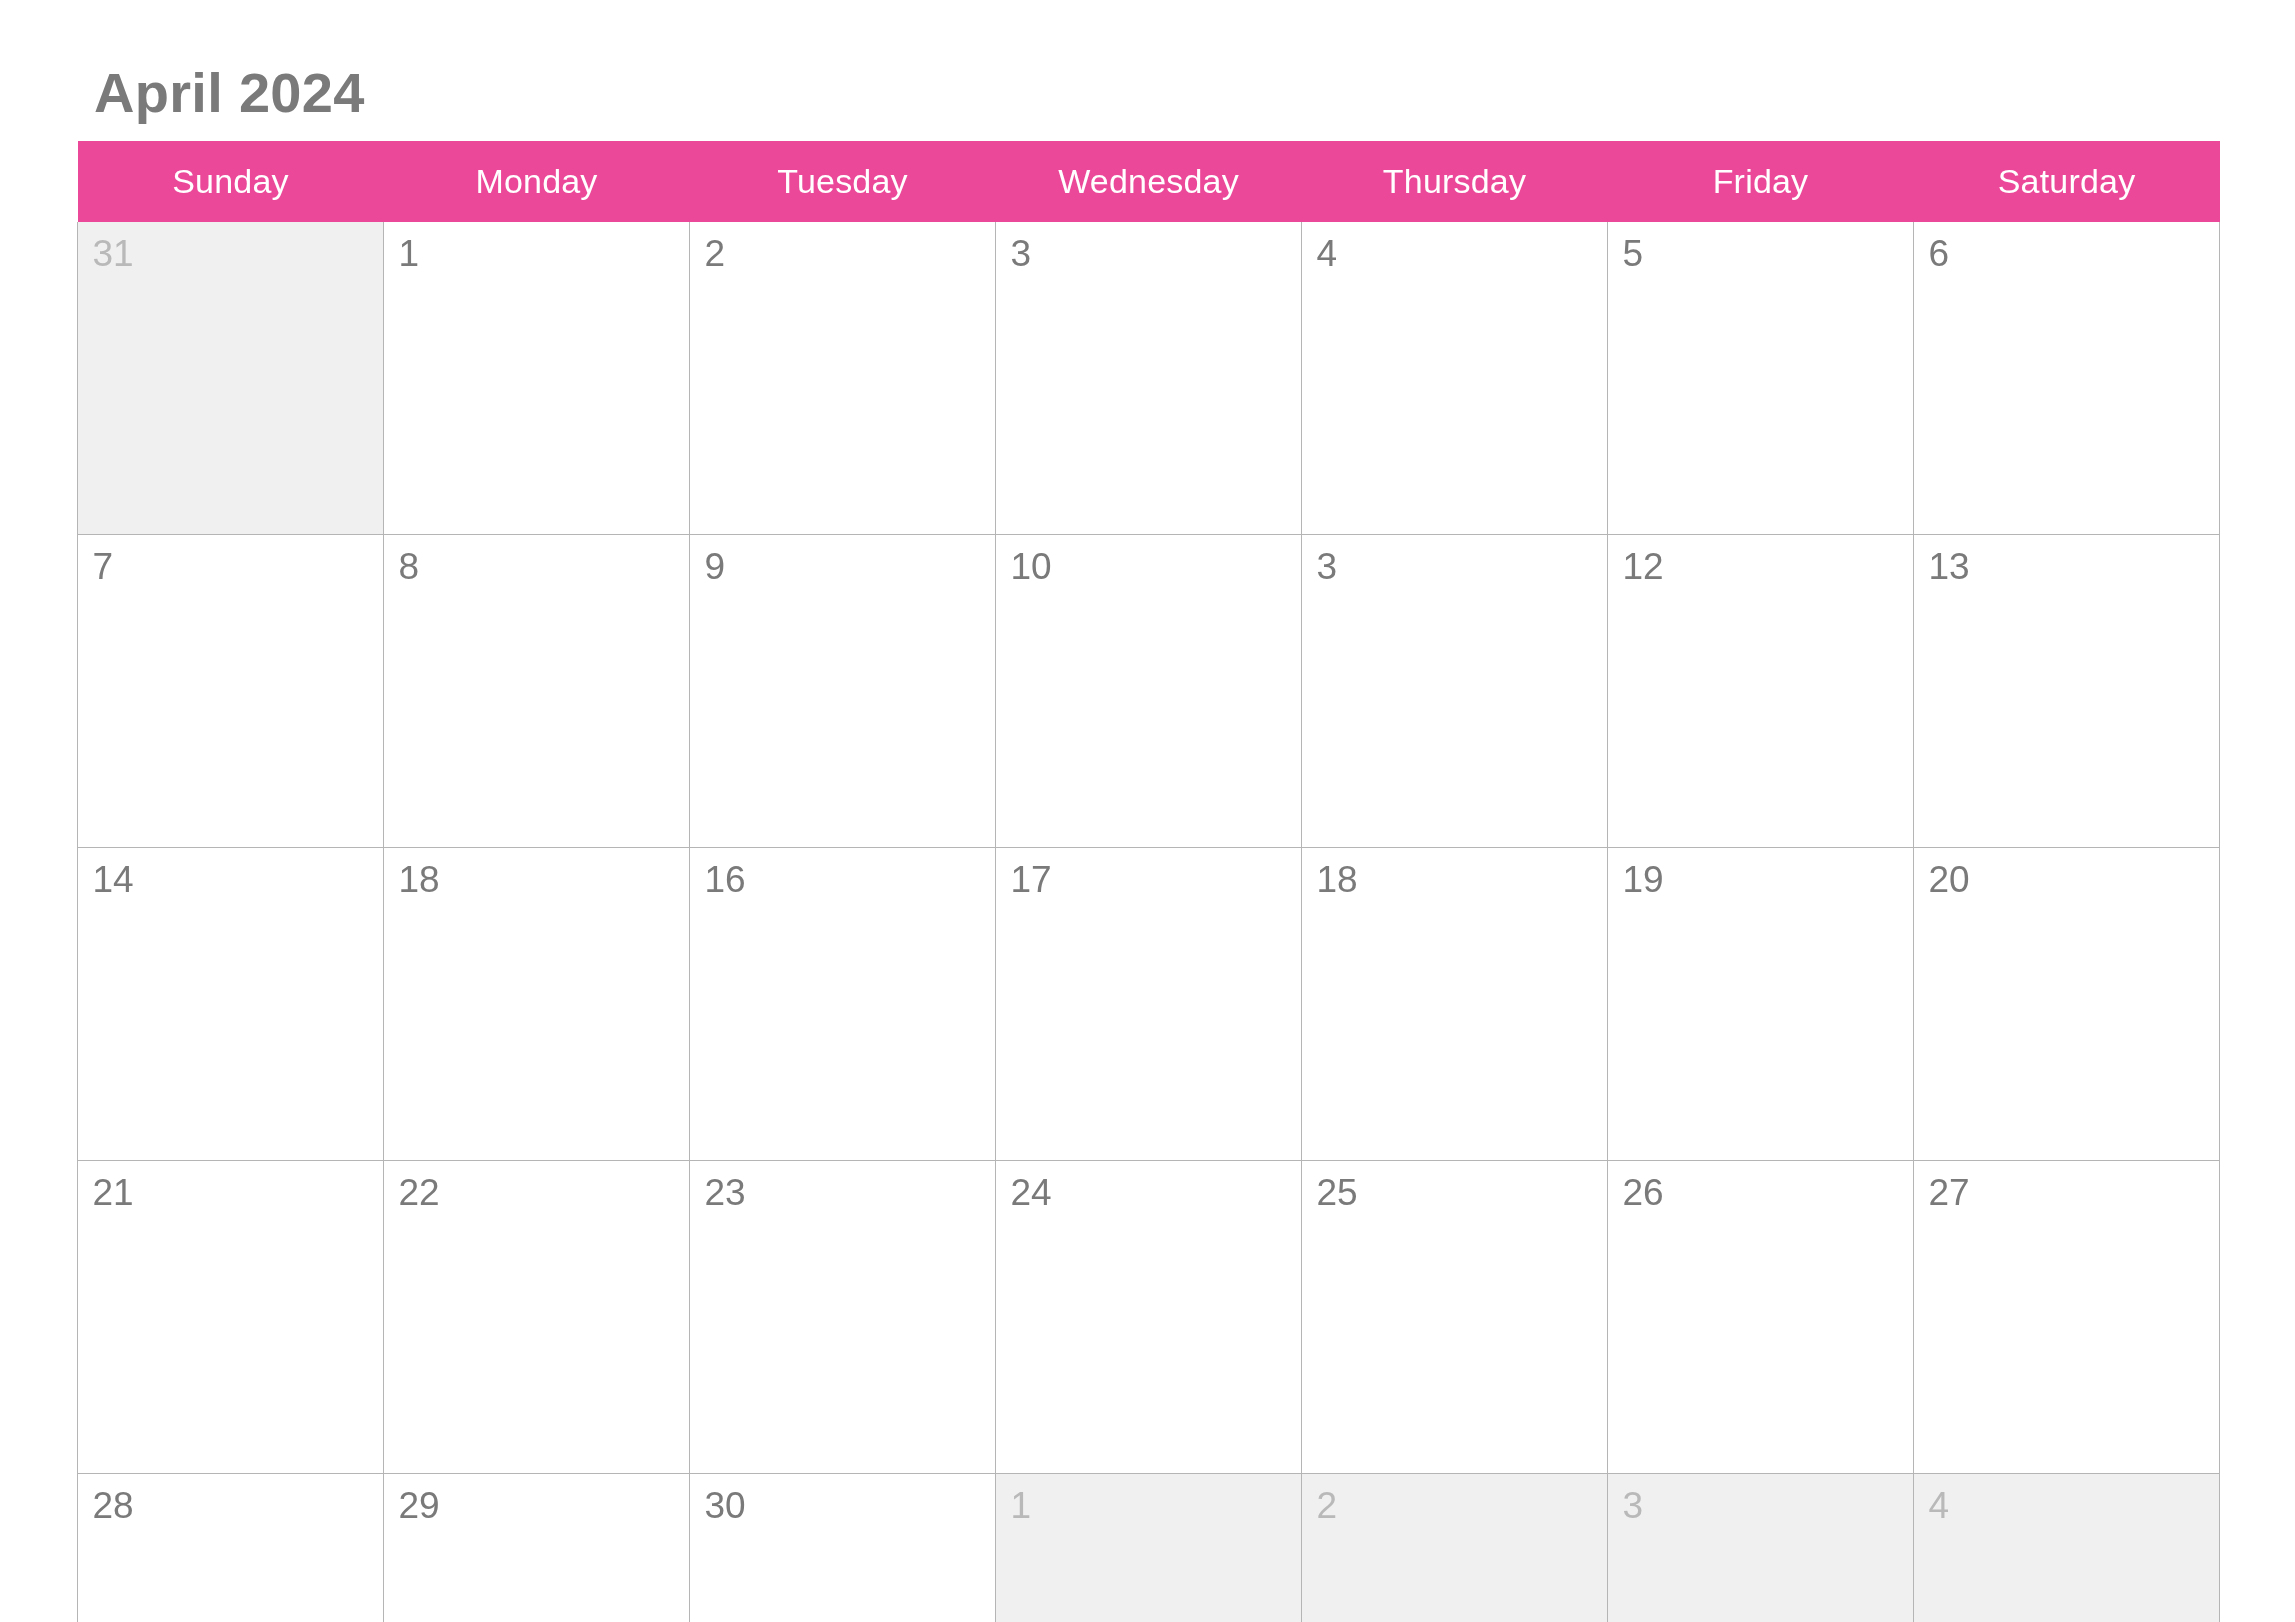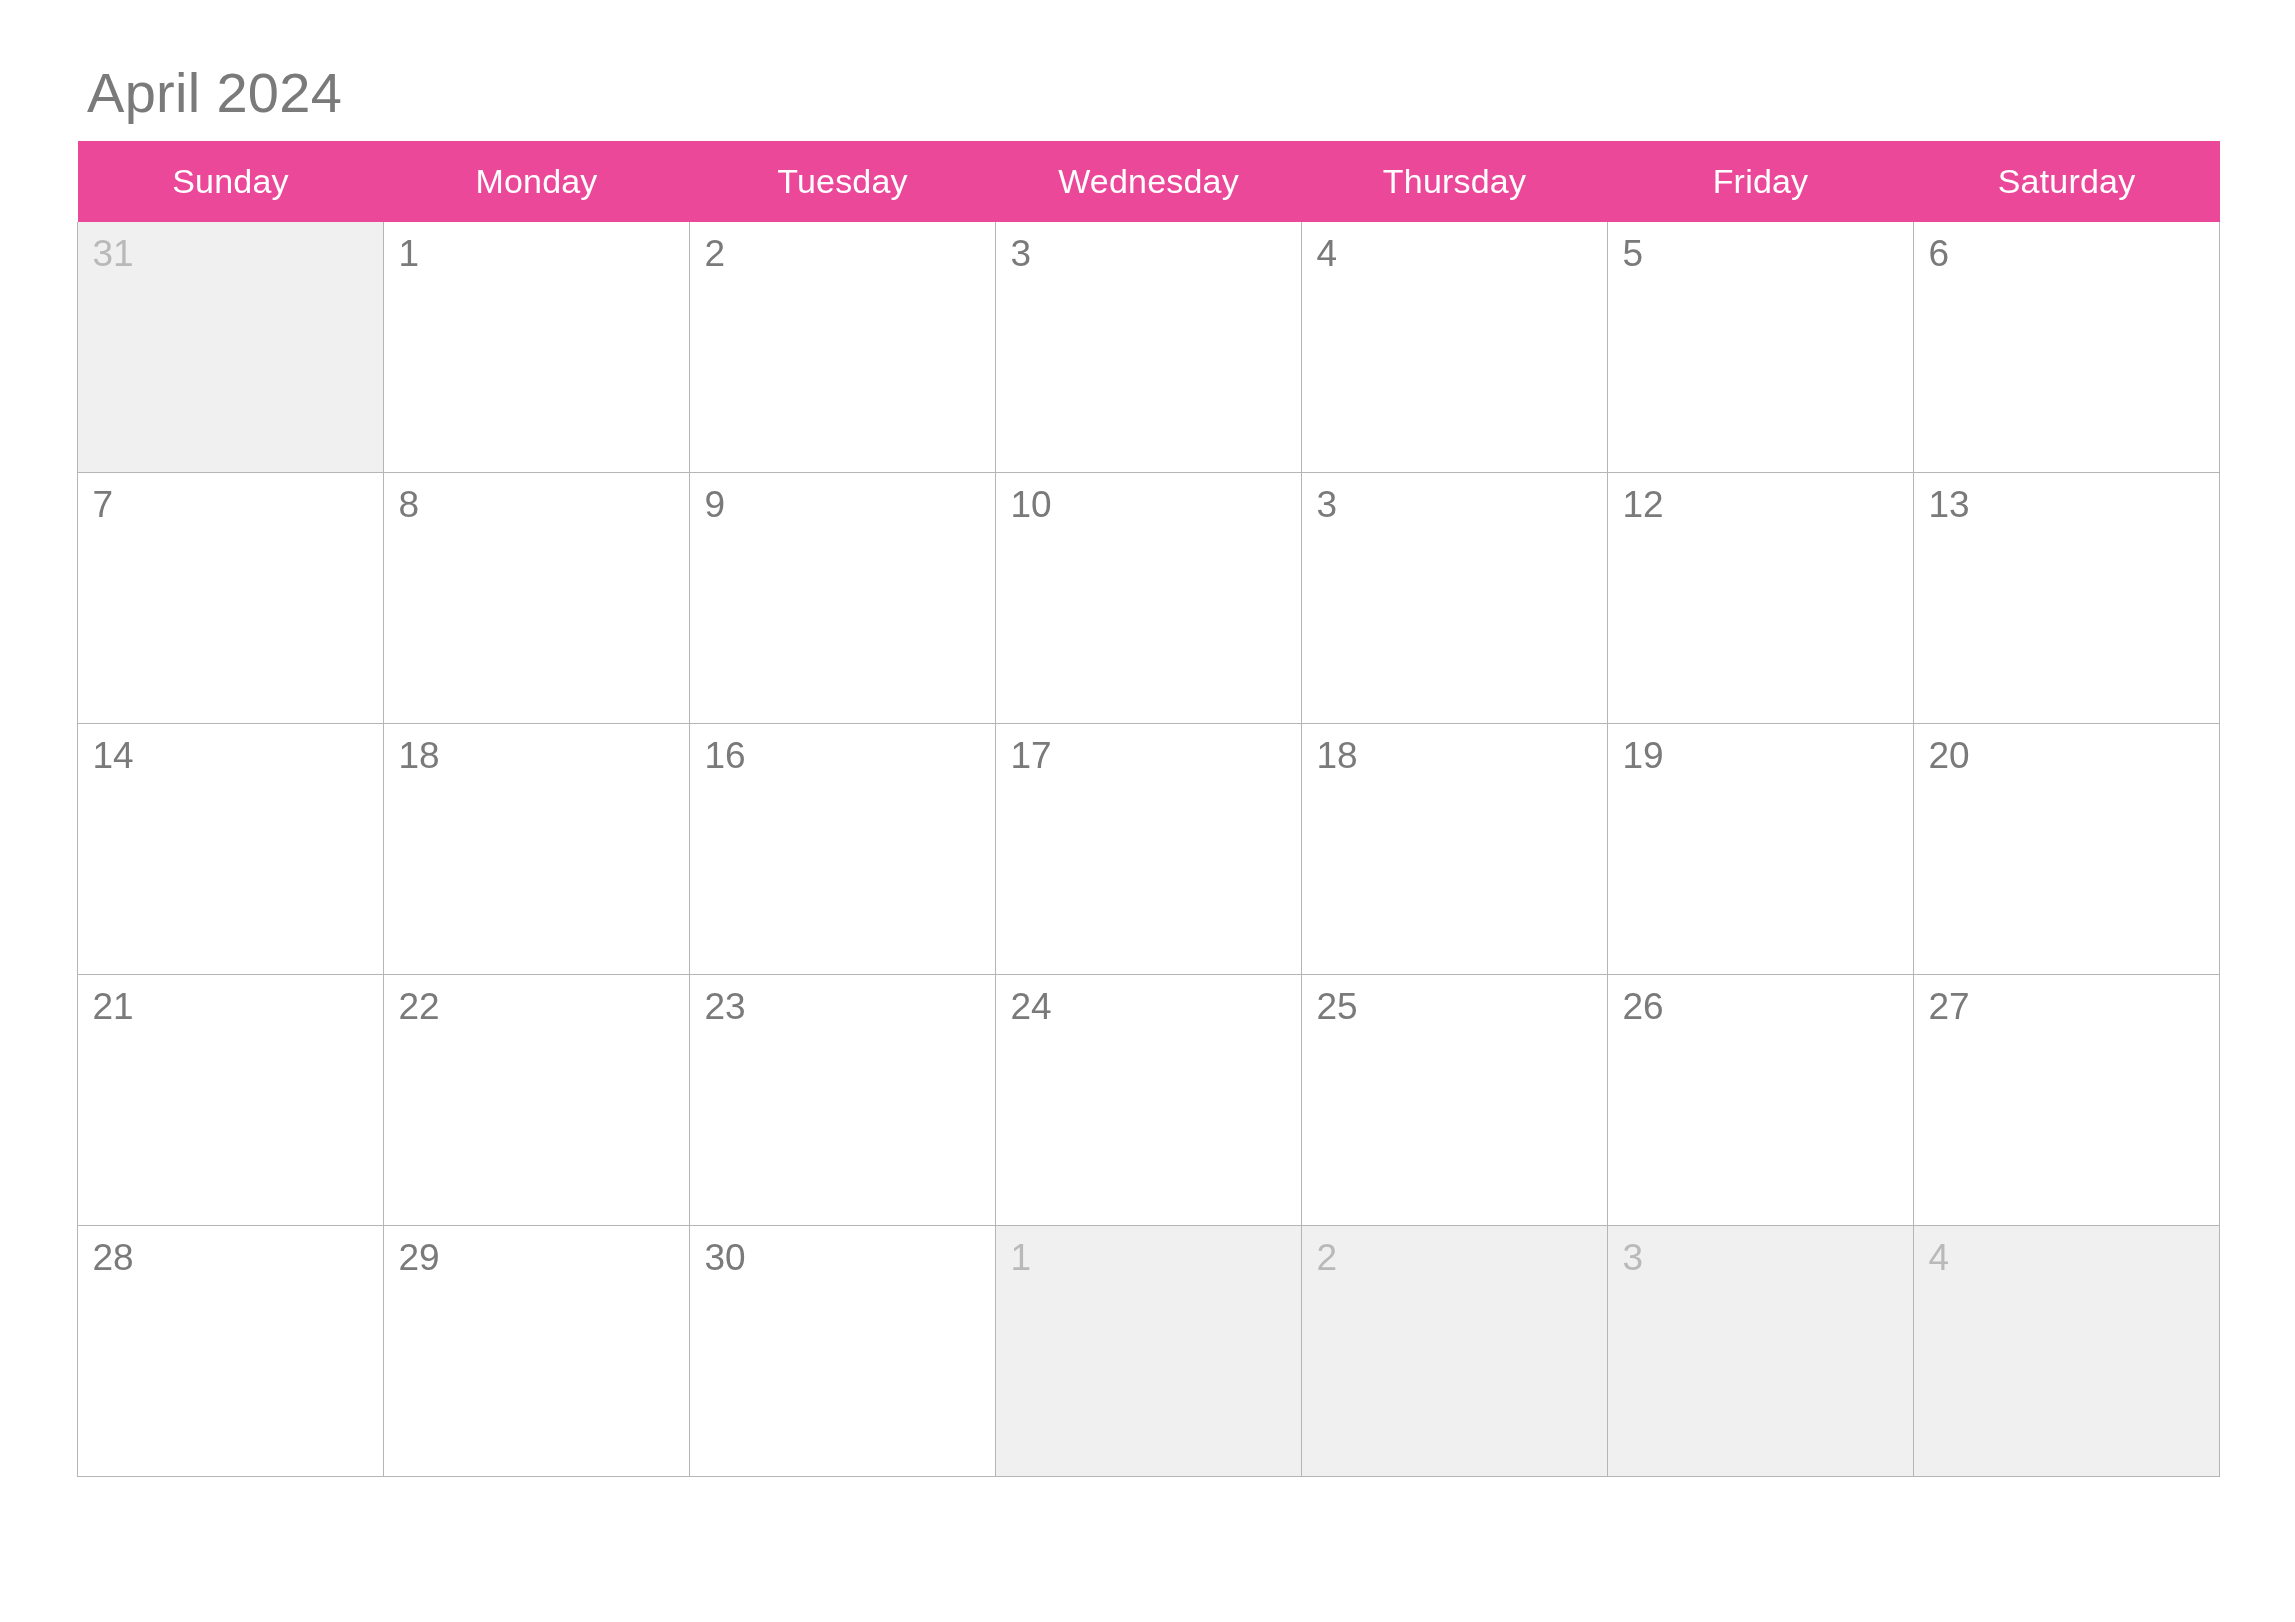--- a/index.html
+++ b/index.html
@@ -16,26 +16,26 @@
 
   .page {
     position: relative;
     width: 2295px;
     height: 1622px;
     box-sizing: border-box;
   }
 
   .title {
     position: absolute;
-    left: 87px;
+    left: 94px;
     top: 60px;
     font-size: 56px;
     line-height: 65px;
     color: #7a7a7a;
-    font-weight: 400;
+    font-weight: 700;
     letter-spacing: 0.3px;
     white-space: nowrap;
   }
 
   .calendar {
     position: absolute;
     left: 77px;
     top: 141px;
     width: 2141px;
     border-collapse: collapse;
@@ -51,21 +51,21 @@
     font-weight: 400;
     height: 81px;
     text-align: center;
     vertical-align: middle;
     padding: 0;
     border: none;
     letter-spacing: 0.2px;
   }
 
   .calendar tbody td {
-    height: 250px;
+    height: 312px;
     vertical-align: top;
     padding: 0;
     border: 1.3px solid #b5b5b5;
     background: #ffffff;
     position: relative;
   }
 
   .calendar tbody tr:first-child td {
     border-top: none;
   }

